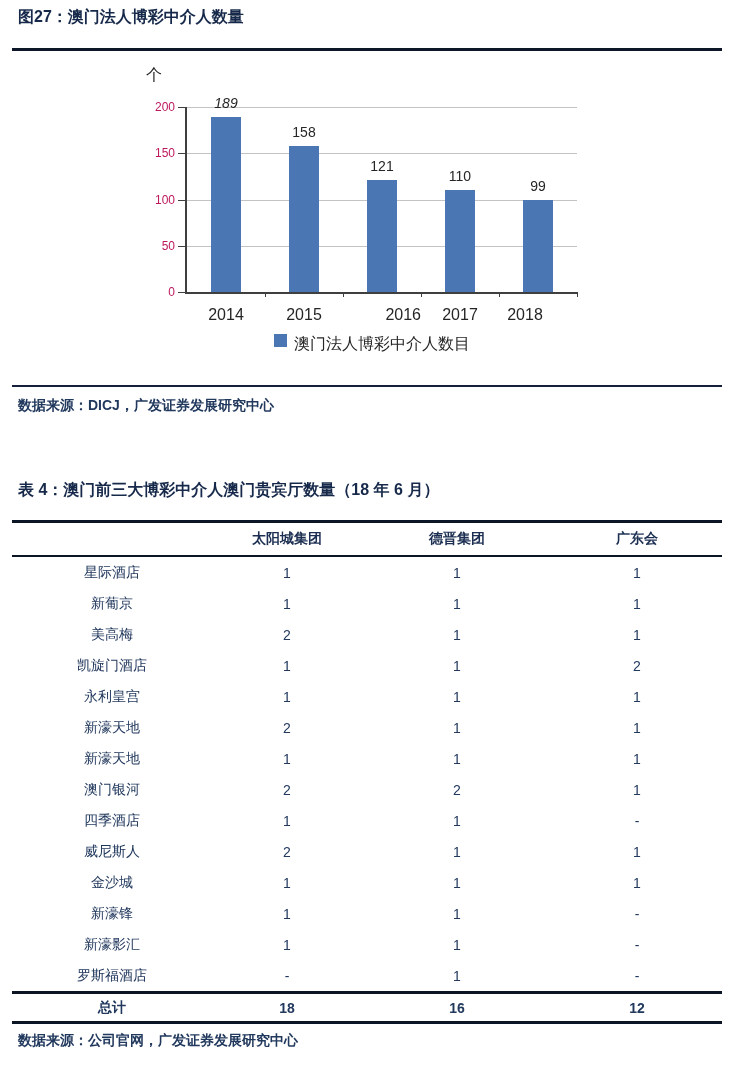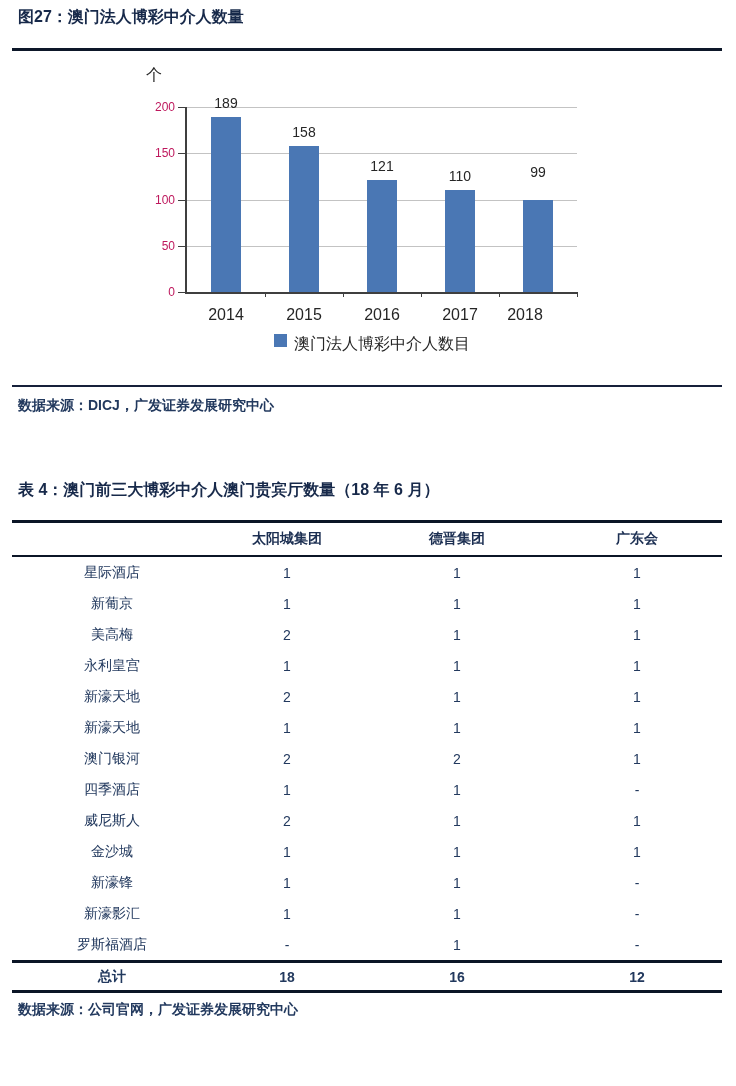--- a/index.html
+++ b/index.html
@@ -105,37 +105,37 @@
           <div class="gridline" style="top: 92.5px;"></div>
           <div class="ytick" style="top: 92.5px;"></div>
           <div class="ylabel" style="top: 83.5px;">100</div>
           <div class="gridline" style="top: 46.25px;"></div>
           <div class="ytick" style="top: 46.25px;"></div>
           <div class="ylabel" style="top: 37.25px;">150</div>
           <div class="gridline" style="top: 0px;"></div>
           <div class="ytick" style="top: 0px;"></div>
           <div class="ylabel" style="top: -9px;">200</div>
           <div class="bar" style="left: 24px; width: 30px; height: 175px; background: rgb(74, 119, 180);"></div>
-          <div class="bar-label" style="left: 7px; bottom: 181px;">189</div>
+          <div class="bar-label" style="left: 7px; bottom: 181px; font-style: italic;">189</div>
           <div class="xlabel" style="left: 0px;">2014</div>
           <div class="xtick" style="left: 78px;"></div>
           <div class="bar" style="left: 102px; width: 30px; height: 146px; background: rgb(74, 119, 180);"></div>
           <div class="bar-label" style="left: 85px; bottom: 152px;">158</div>
           <div class="xlabel" style="left: 78px;">2015</div>
           <div class="xtick" style="left: 156px;"></div>
           <div class="bar" style="left: 180px; width: 30px; height: 112px; background: rgb(74, 119, 180);"></div>
           <div class="bar-label" style="left: 163px; bottom: 118px;">121</div>
-          <div class="xlabel" style="left: 156px;">2016</div>
+          <div class="xlabel" style="left: 156px; text-align: right;">2016</div>
           <div class="xtick" style="left: 234px;"></div>
           <div class="bar" style="left: 258px; width: 30px; height: 102px; background: rgb(74, 119, 180);"></div>
           <div class="bar-label" style="left: 241px; bottom: 108px;">110</div>
           <div class="xlabel" style="left: 234px;">2017</div>
           <div class="xtick" style="left: 312px;"></div>
           <div class="bar" style="left: 336px; width: 30px; height: 92px; background: rgb(74, 119, 180);"></div>
-          <div class="bar-label" style="left: 319px; bottom: 112px;">99</div>
+          <div class="bar-label" style="left: 319px; bottom: 98px;">99</div>
           <div class="xlabel" style="left: 299px;">2018</div>
           <div class="xtick" style="left: 390px;"></div>
         </div>
       <div class="legend">
         <span class="legend-swatch" id="legend-swatch" style="background: rgb(74, 119, 180);"></span>
         <span class="legend-text">澳门法人博彩中介人数目</span>
       </div>
     </div>
 
     <div class="rule rule-thin"></div>
@@ -173,20 +173,26 @@
             <td>1</td>
             <td>1</td>
           </tr>
           <tr>
             <td>美高梅</td>
             <td>2</td>
             <td>1</td>
             <td>1</td>
           </tr>
           <tr>
+            <td>凯旋门酒店</td>
+            <td>1</td>
+            <td>1</td>
+            <td>2</td>
+          </tr>
+          <tr>
             <td>永利皇宫</td>
             <td>1</td>
             <td>1</td>
             <td>1</td>
           </tr>
           <tr>
             <td>新濠天地</td>
             <td>2</td>
             <td>1</td>
             <td>1</td>

